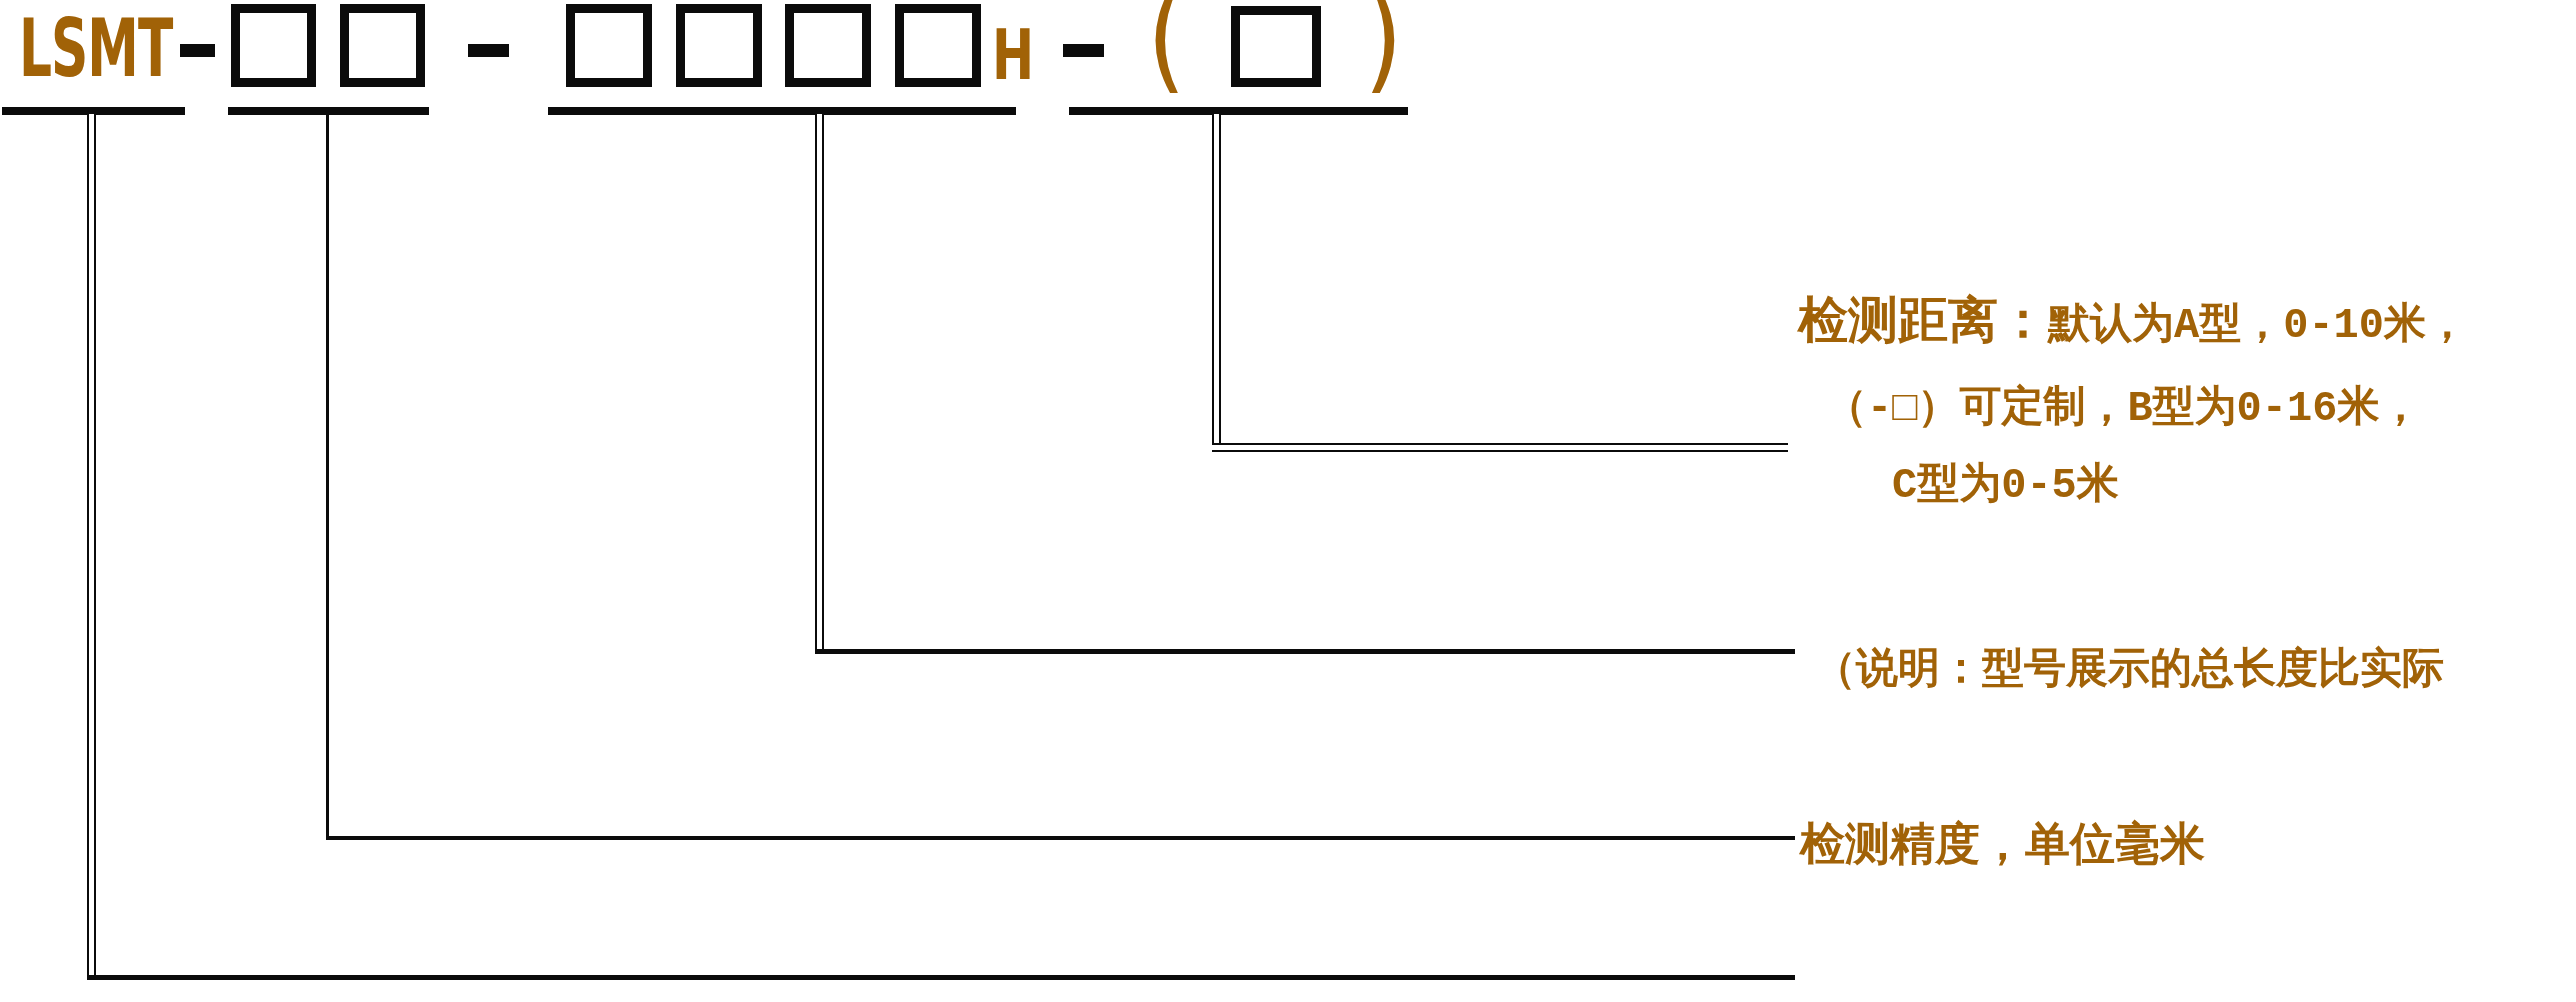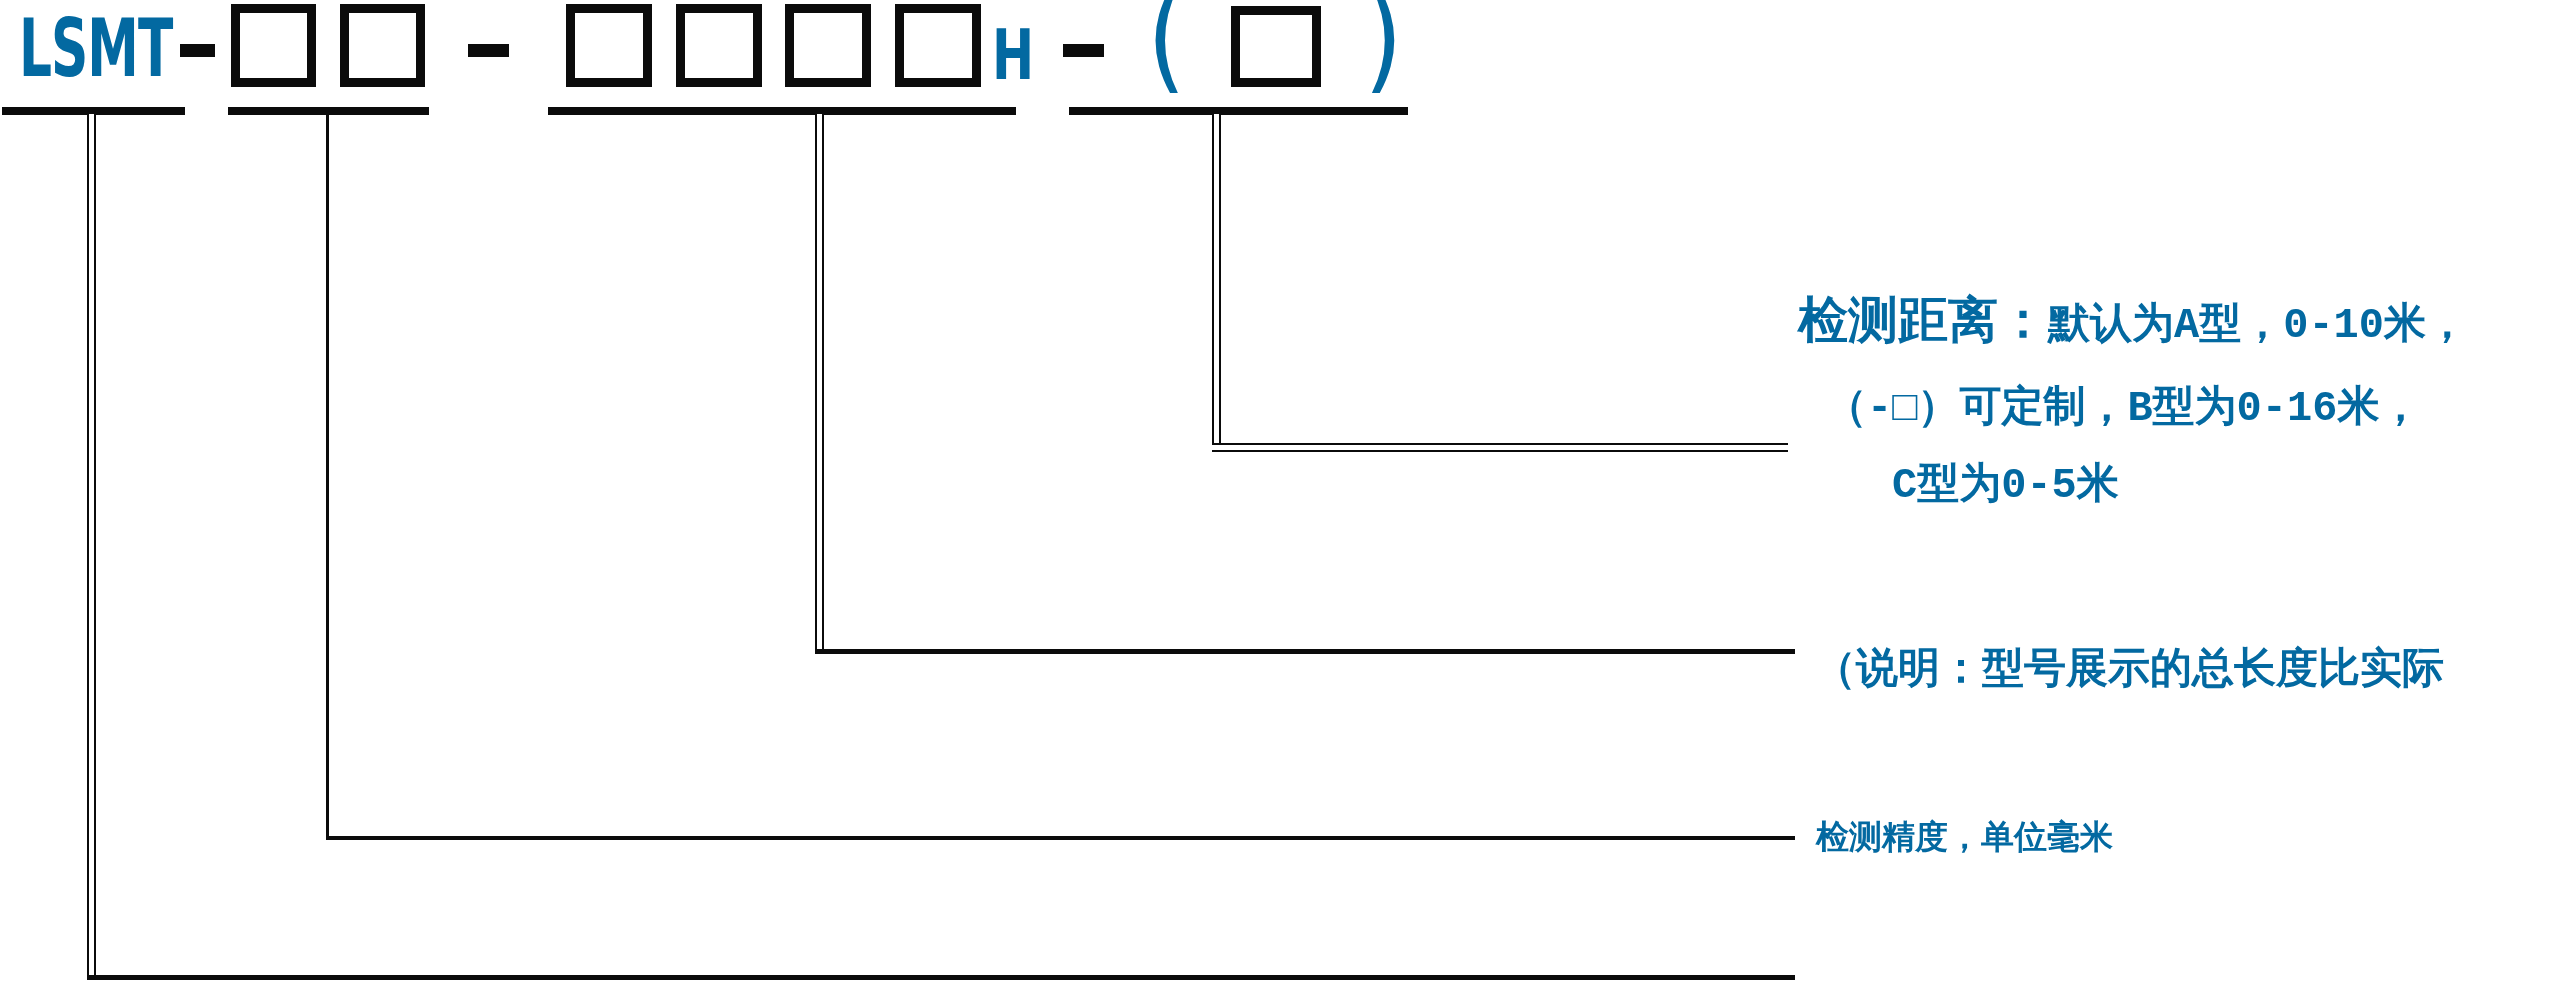--- a/index.html
+++ b/index.html
@@ -1,18 +1,18 @@
 <!DOCTYPE html>
 <html style="font-size:12.5px"><head>
 <meta charset="utf-8">
 <style>
   html,body{margin:0;padding:0;background:#fff;}
   .canvas{
     position:relative;width:2576px;height:1003px;background:#ffffff;overflow:hidden;
-    font-family:"DejaVu Sans","Liberation Sans",sans-serif;color:#0369a1;
+    font-family:"DejaVu Sans","Liberation Sans",sans-serif;color:#a16207;
   }
   .abs{position:absolute;}
   
   .series-text{left:19px;top:6.3px;font-size:81px;font-weight:800;line-height:1.05;
     letter-spacing:-1.6px;transform:scaleX(.64);transform-origin:left top;white-space:nowrap;}
   .dash{background:#0b0b0b;height:13.3px;}
   .dash1{left:180px;top:44px;width:35px;}
   .dash2{left:468px;top:44px;width:41px;}
   .dash3{left:1063px;top:44px;width:41px;}
   .boxgroup{display:flex;}
@@ -48,21 +48,21 @@
   .h2{left:326px;top:836px;width:1469px;height:3.9px;}
   .d3{left:815px;top:114px;height:539px;}
   .h3{left:815px;top:649px;width:980px;height:4.7px;}
   .d4{left:1212px;top:114px;height:338px;}
   .h4{left:1212px;top:443px;width:576px;}
   
   .callout{white-space:nowrap;font-weight:700;line-height:1.18;font-family:Liberation Mono, monospace;}
   .t64{font-size:50px;}
   .t53{font-size:42px;}
   .t54{font-size:42px;}
-  .t58{font-size:33px;margin-left:16px;}
+  .t58{font-size:45px;}
   .t56{font-size:44px;}
   .ca1{left:1798px;top:294px;}
   .ca2{left:1825px;top:385px;}
   .ca3{left:1892px;top:462px;}
   .cb1{left:1805px;top:564px;}
   .cb2{left:1814px;top:647px;text-align:center;}
   .cb3{left:1826px;top:723px;}
   .cc1{left:1800px;top:821px;}
   .cd1{left:1808px;top:948px;}
 </style>

